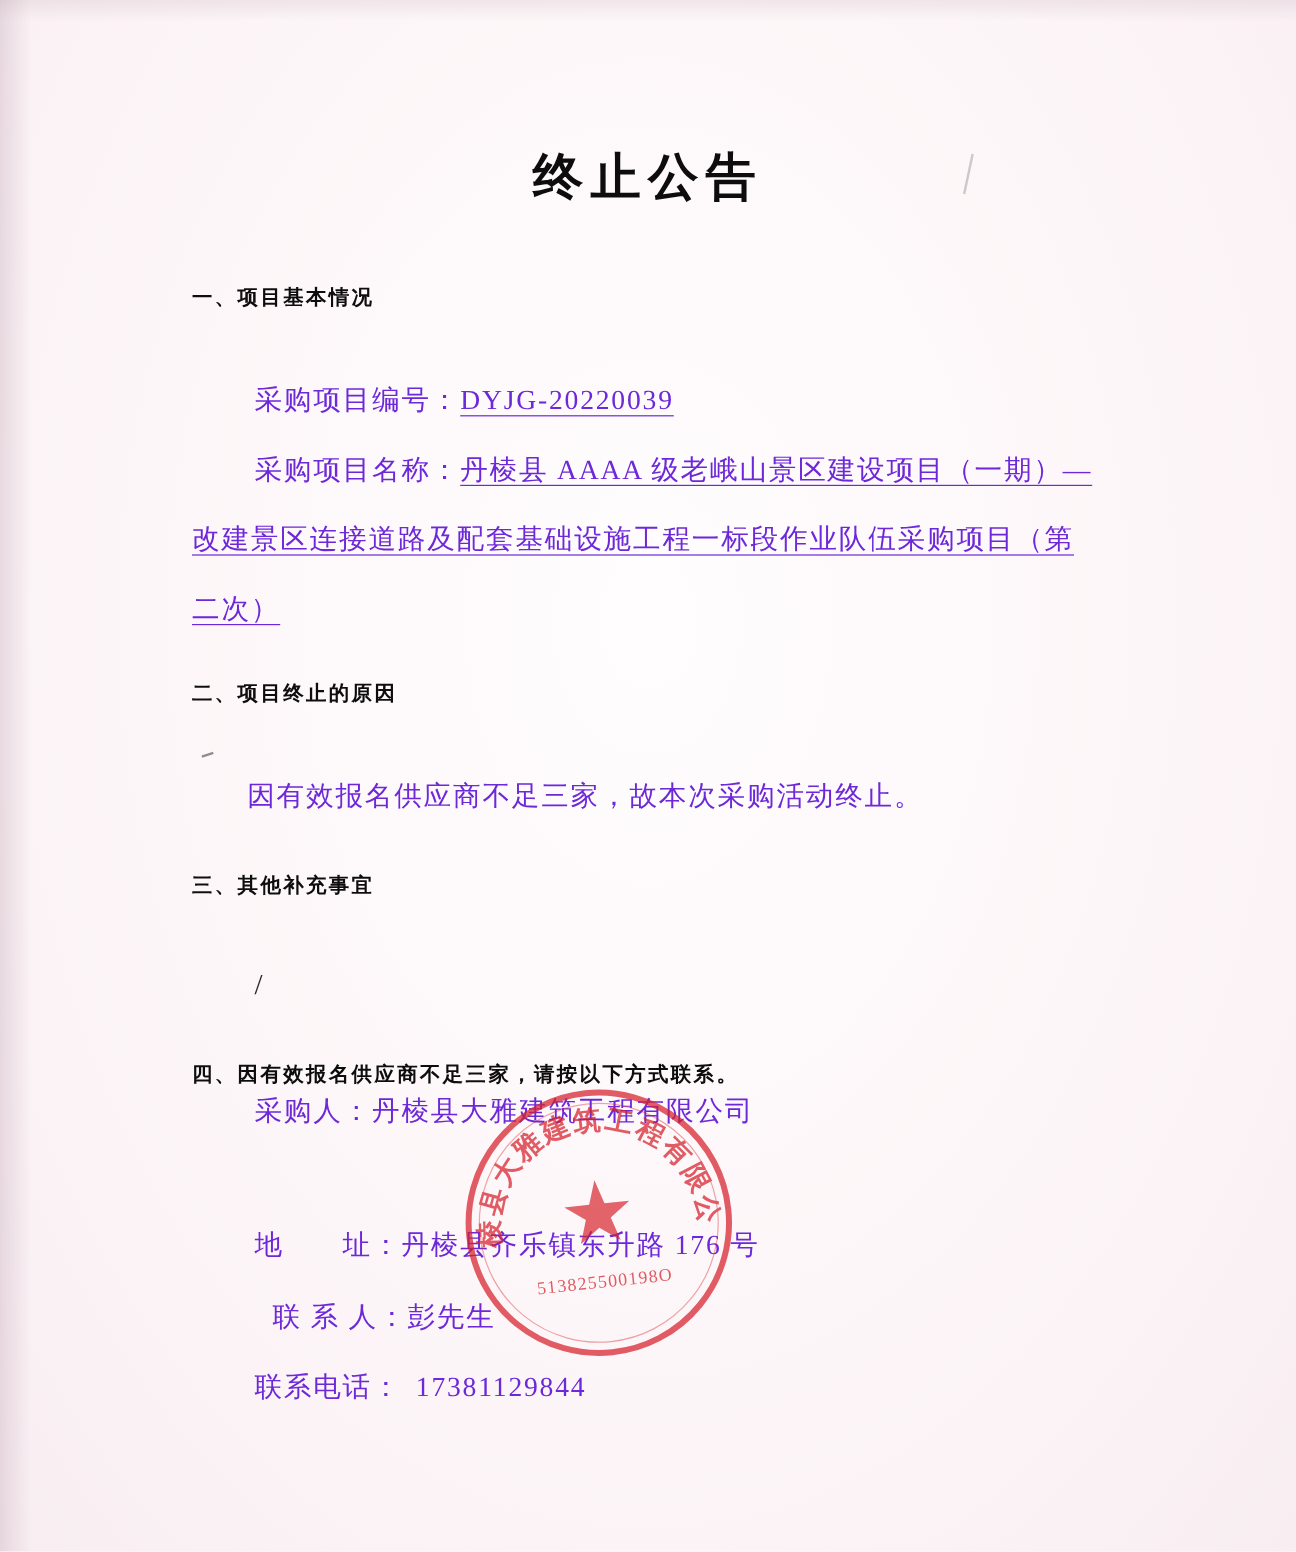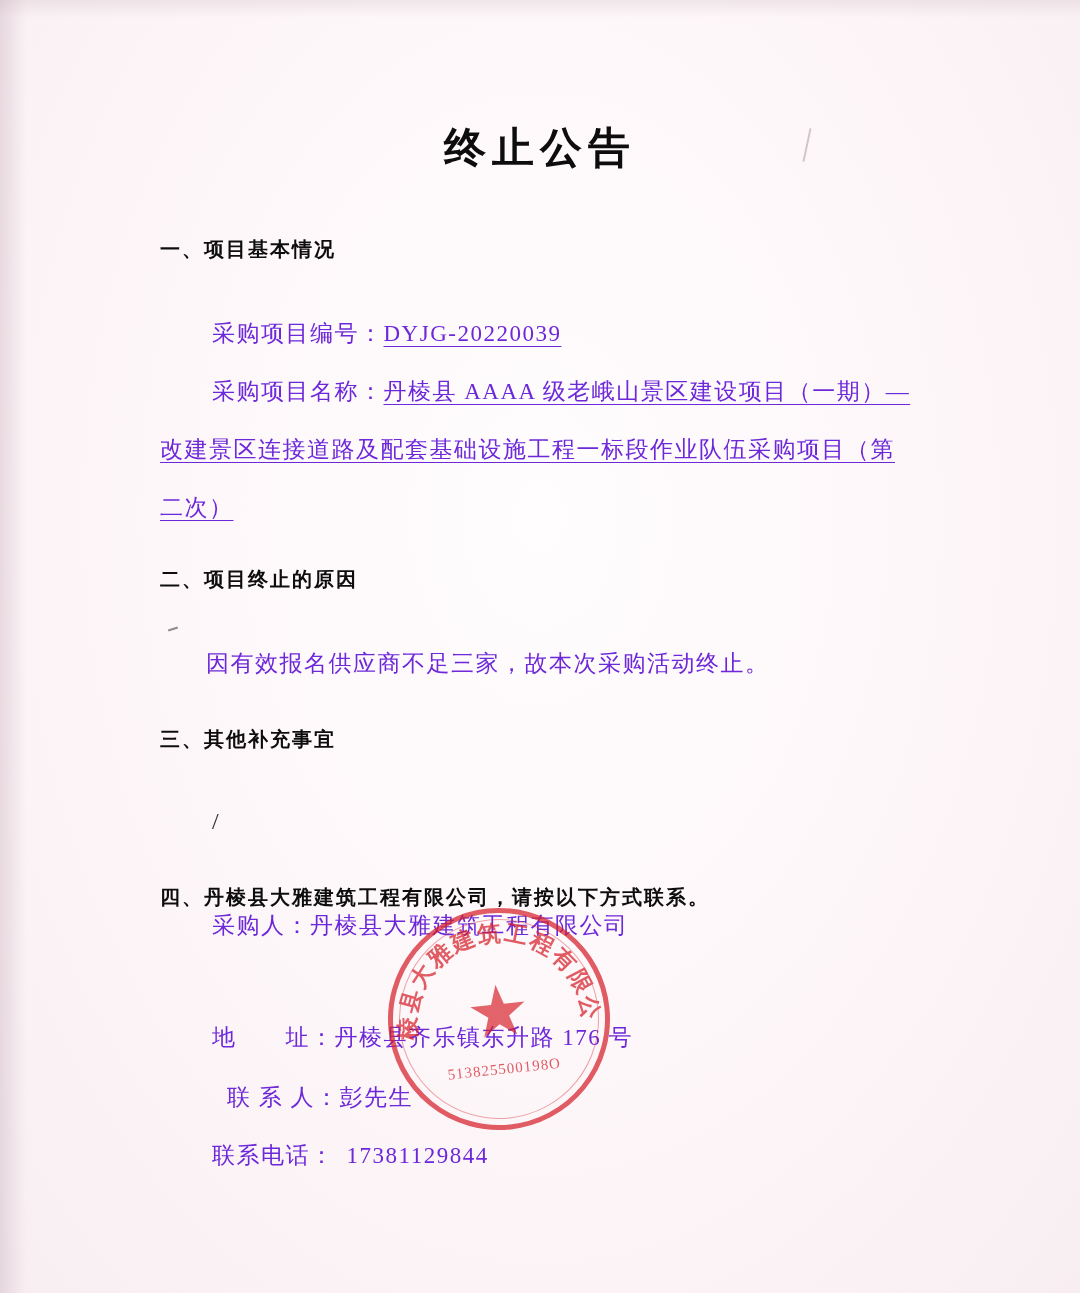--- a/index.html
+++ b/index.html
@@ -45,21 +45,21 @@
     width: 1080px;
     text-align: center;
     font-size: 42px;
     font-weight: bold;
     letter-spacing: 6px;
     font-family: "Liberation Serif", "DejaVu Serif", serif;
     color: #0d0d0d;
   }
   .section-heading {
     position: absolute;
-    font-size: 20px;
+    font-size: 17px;
     font-weight: bold;
     letter-spacing: 2px;
     color: #0d0d0d;
     white-space: nowrap;
   }
   .body-line {
     position: absolute;
     font-size: 23px;
     letter-spacing: 1.5px;
     color: #6d28d9;
@@ -172,21 +172,21 @@
 
   <div class="body-line underlined" style="left:160px; top:492px;">二次）</div>
 
   <div class="section-heading" style="left:160px; top:566px;">二、项目终止的原因</div>
   <div class="tick"></div>
   <div class="body-line" style="left:206px; top:648px;">因有效报名供应商不足三家，故本次采购活动终止。</div>
 
   <div class="section-heading" style="left:160px; top:726px;">三、其他补充事宜</div>
   <div class="slash-mark" style="left:212px; top:808px;">/</div>
 
-  <div class="section-heading" style="left:160px; top:884px;">四、丹棱县大雅建筑工程有限公司，请按以下方式联系。</div>
+  <div class="section-heading" style="left:160px; top:884px;">四、因有效报名供应商不足三家，请按以下方式联系。</div>
 
   <div class="body-line" style="left:212px; top:910px;text-align:right;">
     <span>采购人：</span><span>丹棱县大雅建筑工程有限公司</span>
   </div>
 
   <div class="body-line" style="left:212px; top:1022px;">
     <span>地　　址：</span><span>丹棱县齐乐镇东升路 176 号</span>
   </div>
 
   <div class="body-line" style="left:227px; top:1082px;">

